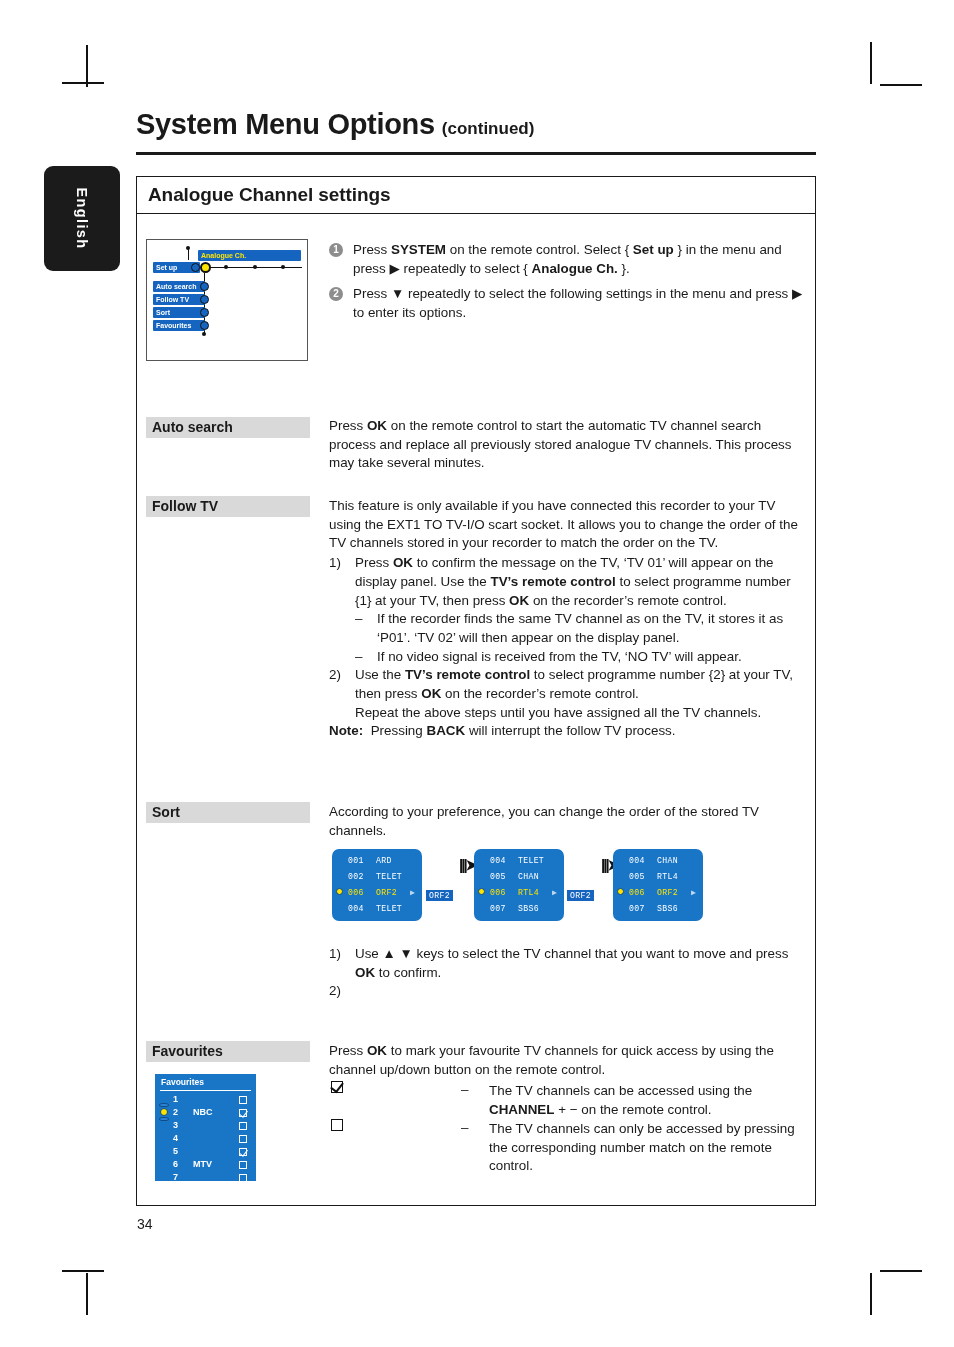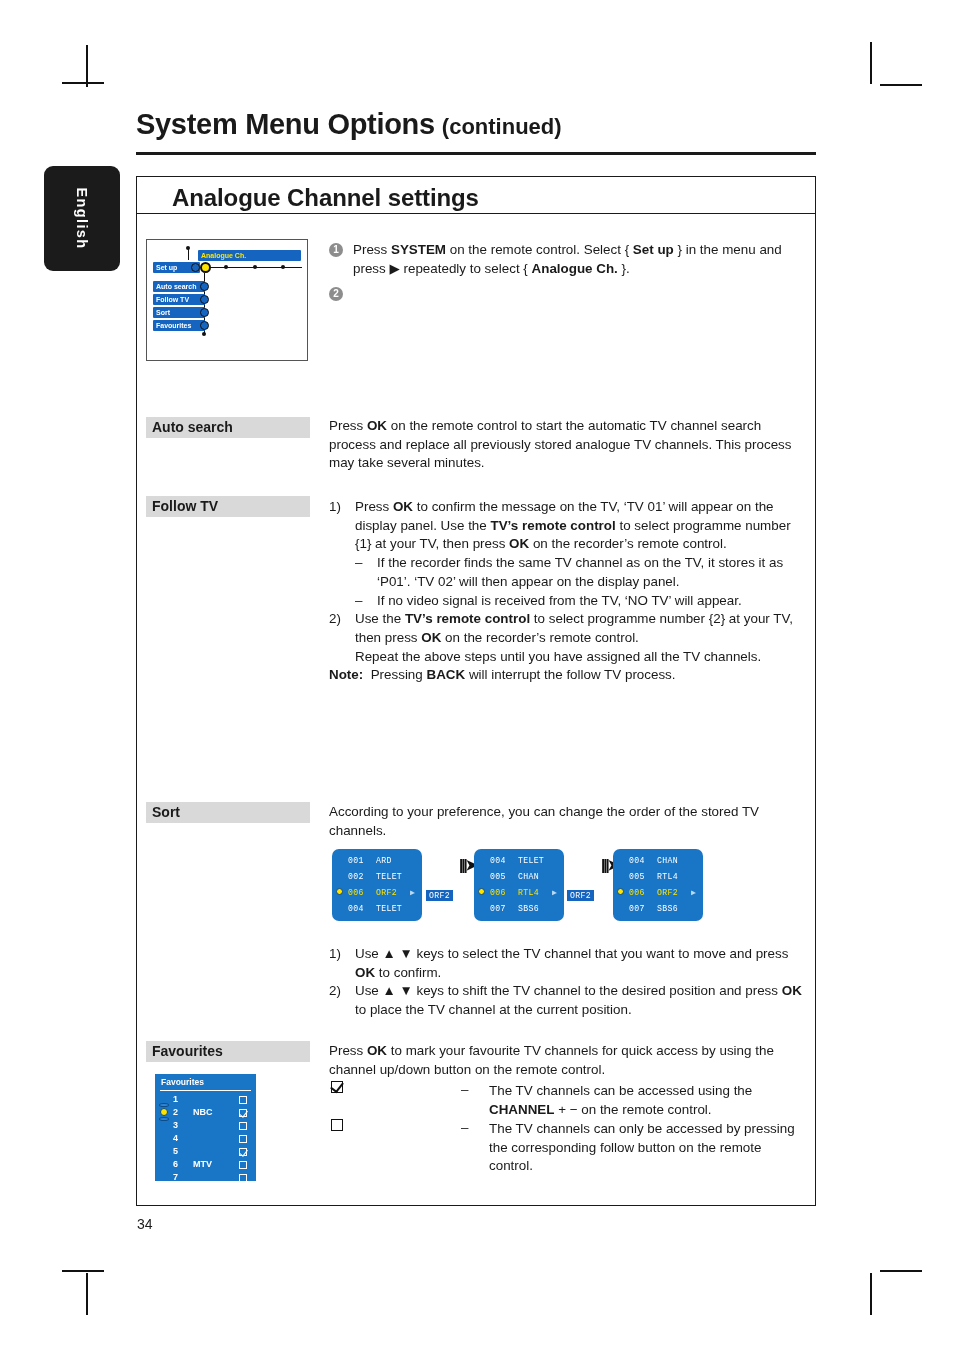--- a/index.html
+++ b/index.html
@@ -29,21 +29,21 @@
     width: 680px;
   }
   #page-title {
     font-size: 29px;
     font-weight: bold;
     letter-spacing: -0.3px;
     display: inline;
     vertical-align: baseline;
   }
   #page-title-cont {
-    font-size: 22px;
+    font-size: 17px;
     font-weight: bold;
     display: inline;
     margin-left: 7px;
   }
   #title-rule {
     position: absolute;
     left: 136px;
     top: 152px;
     width: 680px;
     height: 2.5px;
@@ -92,24 +92,23 @@
     top: 178px;
     width: 680px;
     height: 36px;
     border-bottom: 1.6px solid #1a1a1a;
     box-sizing: border-box;
   }
   #section-head-title {
     position: absolute;
     left: 12px;
     top: 6px;
-    font-size: 24px;
+    font-size: 19px;
     font-weight: bold;
     letter-spacing: -0.1px;
-    margin-left: 24px;
   }
 
   
   .body-col {
     position: absolute;
     left: 329px;
     width: 478px;
     font-size: 13.4px;
     line-height: 18.7px;
   }
@@ -383,28 +382,30 @@
   <div class="node" style="left:53px; top:81px;"></div>
 </div>
 
 <div class="body-col" style="top:234px;">
   <div class="num-item">
     <span class="num-badge">1</span>
     <span>Press <b>SYSTEM</b> on the remote control. Select { <b>Set up</b> } in the menu and press ▶ repeatedly to select { <b>Analogue Ch.</b> }.</span>
   </div>
   <div class="num-item">
     <span class="num-badge">2</span>
+    <span>Press ▼ repeatedly to select the following settings in the menu and press ▶ to enter its options.</span>
   </div>
 </div>
 
 <div class="grey-label" style="top:417px;">Auto search</div>
 <div class="body-col" style="top:417px;">Press <b>OK</b> on the remote control to start the automatic TV channel search process and replace all previously stored analogue TV channels. This process may take several minutes.</div>
 
 <div class="grey-label" style="top:496px;">Follow TV</div>
 <div class="body-col" style="top:497px;">
+  <div>This feature is only available if you have connected this recorder to your TV using the EXT1 TO TV-I/O scart socket. It allows you to change the order of the TV channels stored in your recorder to match the order on the TV.</div>
   <div class="par-item" style="margin-top:1px;">
     <span class="par-num">1)</span>
     <span>Press <b>OK</b> to confirm the message on the TV, ‘TV 01’ will appear on the display panel. Use the <b>TV’s remote control</b> to select programme number {1} at your TV, then press <b>OK</b> on the recorder’s remote control.</span>
   </div>
   <div class="dash-item">
     <span class="dash-mark">–</span>
     <span>If the recorder finds the same TV channel as on the TV, it stores it as ‘P01’. ‘TV 02’ will then appear on the display panel.</span>
   </div>
   <div class="dash-item">
     <span class="dash-mark">–</span>
@@ -493,21 +494,20 @@
   </div>
 </div>
 
 <div class="body-col" style="top:945px;">
   <div class="par-item">
     <span class="par-num">1)</span>
     <span>Use ▲ ▼ keys to select the TV channel that you want to move and press <b>OK</b> to confirm.</span>
   </div>
   <div class="par-item">
     <span class="par-num">2)</span>
-    <span>Use ▲ ▼ keys to shift the TV channel to the desired position and press <b>OK</b> to place the TV channel at the current position.</span>
   </div>
 </div>
 
 <div class="grey-label" style="top:1041px;">Favourites</div>
 <div class="body-col" style="top:1042px;">Press <b>OK</b> to mark your favourite TV channels for quick access by using the channel up/down button on the remote control.</div>
 
 <div id="fav-pic">
   <div id="fav-pic-title">Favourites</div>
   <div id="fav-rule"></div>
   <div id="fav-cursor">
@@ -551,15 +551,15 @@
     <span class="fav-box"></span>
   </div>
 </div>
 
 <span class="legend-box checked" style="left:331px; top:1081px;"></span>
 <div style="position:absolute; left:461px; top:1082px; font-size:13.4px;">–</div>
 <div style="position:absolute; left:489px; top:1082px; width:312px; font-size:13.4px; line-height:18.7px;">The TV channels can be accessed using the <b>CHANNEL</b> + − on the remote control.</div>
 
 <span class="legend-box" style="left:331px; top:1119px;"></span>
 <div style="position:absolute; left:461px; top:1120px; font-size:13.4px;">–</div>
-<div style="position:absolute; left:489px; top:1120px; width:312px; font-size:13.4px; line-height:18.7px;">The TV channels can only be accessed by pressing the corresponding follow button on the remote control.</div>
+<div style="position:absolute; left:489px; top:1120px; width:312px; font-size:13.4px; line-height:18.7px;">The TV channels can only be accessed by pressing the corresponding number match on the remote control.</div>
 
 <div id="page-number">34</div>
 
 </body></html>

